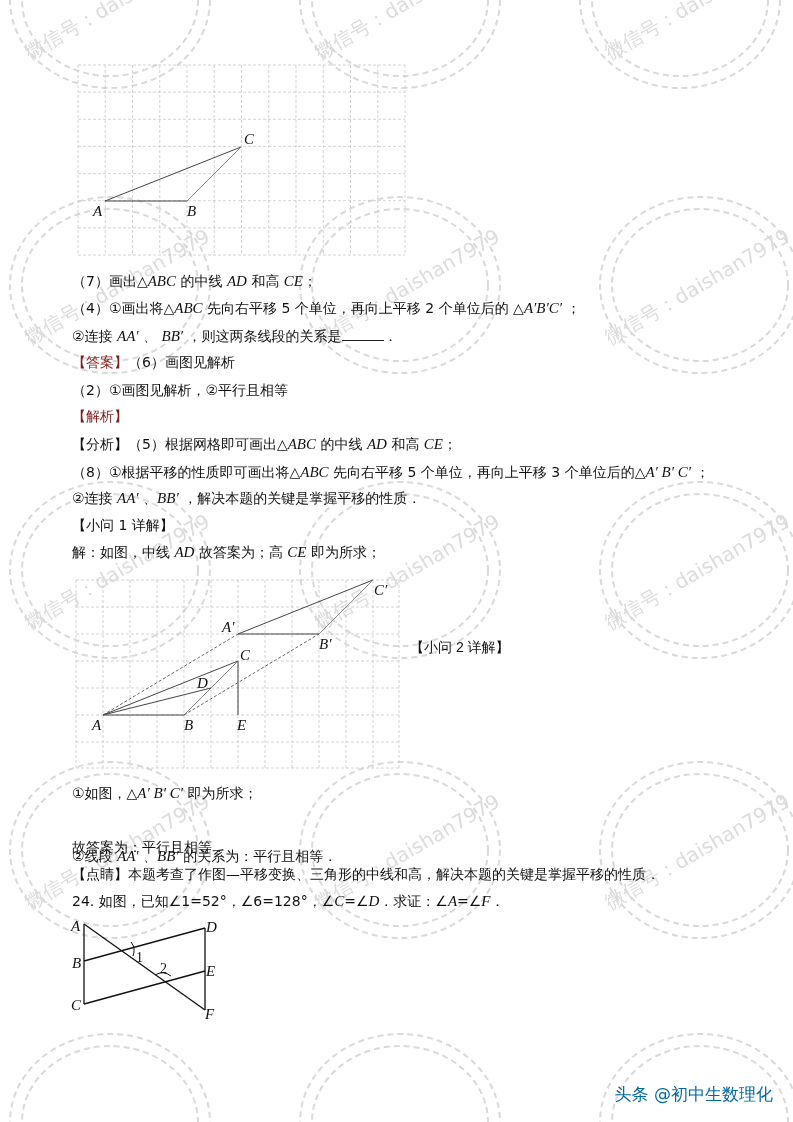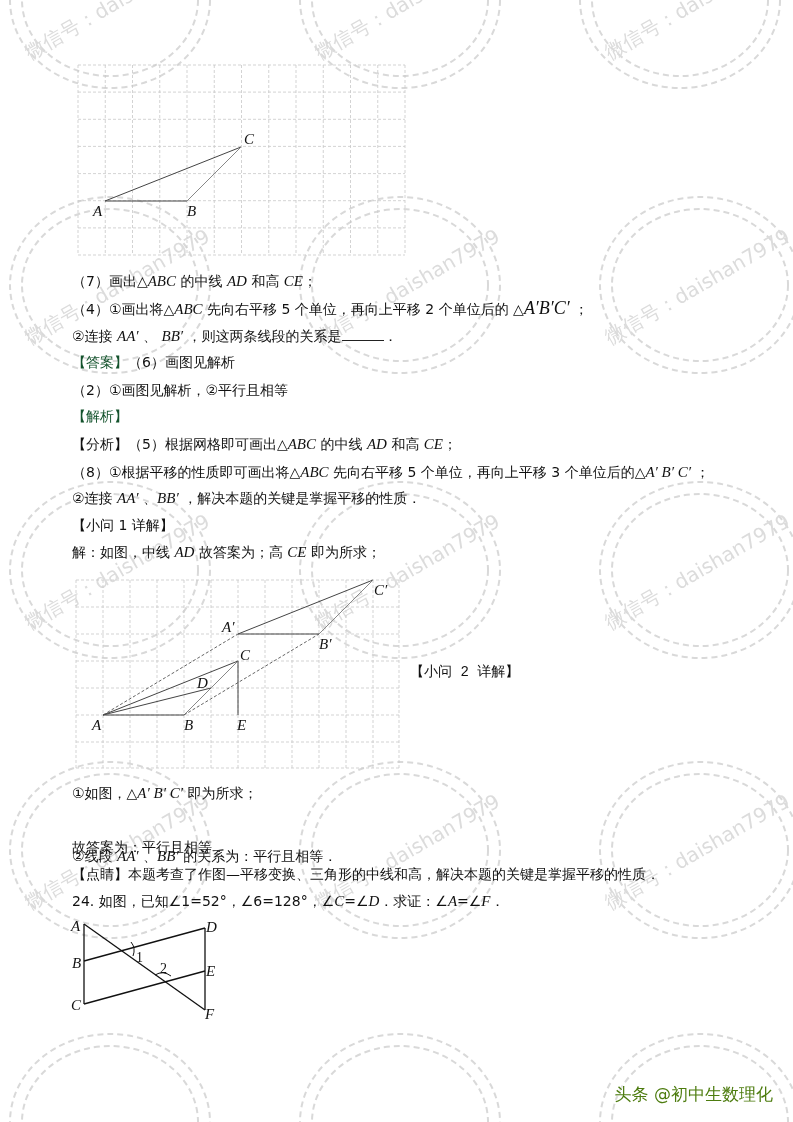--- a/index.html
+++ b/index.html
@@ -11,26 +11,26 @@
   .wm-layer { position: absolute; inset: 0; pointer-events: none; z-index: 0; }
   .wm-layer svg { position: absolute; left: 0; top: 0; }
   .fig { position: absolute; z-index: 1; }
   .line {
     position: absolute; left: 72px; z-index: 2;
     font-size: 14px; line-height: 20px; white-space: nowrap;
     font-family: "DejaVu Sans", "Liberation Sans", sans-serif;
     letter-spacing: 0px;
   }
   .line i, .math { font-family: "Liberation Serif", "DejaVu Serif", serif; font-style: italic; font-size: 15px; text-align: center; }
-  .label-blue { color: #14532d; }
+  .label-blue { color: #7f1d1d; }
   .blank { display: inline-block; width: 42px; border-bottom: 1px solid #222; height: 14px; vertical-align: baseline; }
-  .side-label { position: absolute; left: 410px; top: 663px; z-index: 2; font-size: 14px;
-    font-family: Liberation Mono, monospace; }
+  .side-label { position: absolute; left: 410px; top: 639px; z-index: 2; font-size: 14px;
+    font-family: Liberation Sans, sans-serif; }
   .footer-wm { position: absolute; right: 20px; top: 1083px; z-index: 2;
-    font-size: 17px; color: #4d7c0f; font-family: "DejaVu Sans", "Liberation Sans", sans-serif;
+    font-size: 17px; color: #0369a1; font-family: "DejaVu Sans", "Liberation Sans", sans-serif;
     text-shadow: 0 0 2px #fff, 0 0 2px #fff; }
   svg text.pt { font-family: "Liberation Serif", "DejaVu Serif", serif; font-style: italic; font-size: 15px; fill: #111; }
   svg text.num { font-family: "Liberation Serif", "DejaVu Serif", serif; font-size: 14px; fill: #111; }
 </style>
 </head>
 <body>
 
 <div class="wm-layer">
   <svg width="793" height="1122" viewBox="0 0 793 1122">
     <g fill="none" stroke="#d9d9d9" stroke-width="2" stroke-dasharray="6 4">
@@ -113,21 +113,21 @@
   </g>
   <text class="pt" x="93" y="216">A</text>
   <text class="pt" x="187" y="216">B</text>
   <text class="pt" x="244" y="144">C</text>
 </svg>
 
 <div class="line" style="top:271px">
   <span>（7）画出△</span><i>ABC</i><span> 的中线 </span><i>AD</i><span> 和高 </span><i>CE</i><span>；</span>
 </div>
 <div class="line" style="top:298px">
-  <span>（4）①画出将△</span><i>ABC</i><span> 先向右平移 5 个单位，再向上平移 2 个单位后的 △</span><i style="font-size:18px">A′B′C′</i><span> ；</span>
+  <span>（4）①画出将△</span><i>ABC</i><span> 先向右平移 5 个单位，再向上平移 2 个单位后的 △</span><i style="font-size:15px">A′B′C′</i><span> ；</span>
 </div>
 <div class="line" style="top:326px">
   <span>②连接 </span><i>AA′</i><span> 、 </span><i>BB′</i><span> ，则这两条线段的关系是</span><span class="blank"></span><span>．</span>
 </div>
 <div class="line" style="top:352px">
   <span class="label-blue">【答案】</span><span>（6）画图见解析</span>
 </div>
 <div class="line" style="top:380px">
   <span>（2）①画图见解析，②平行且相等</span>
 </div>

